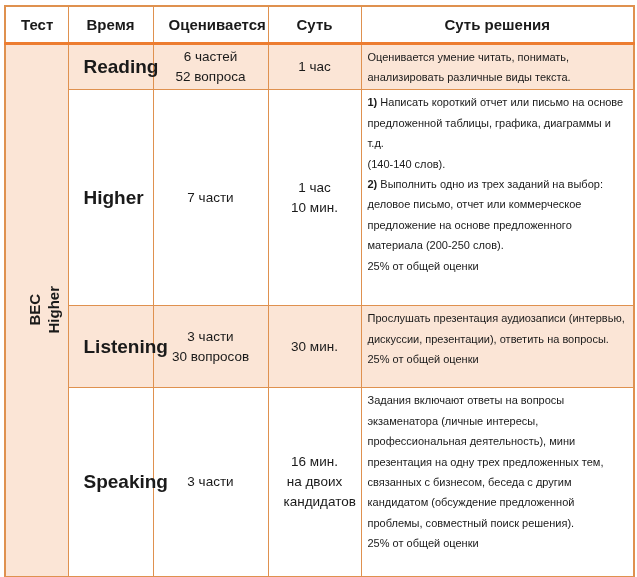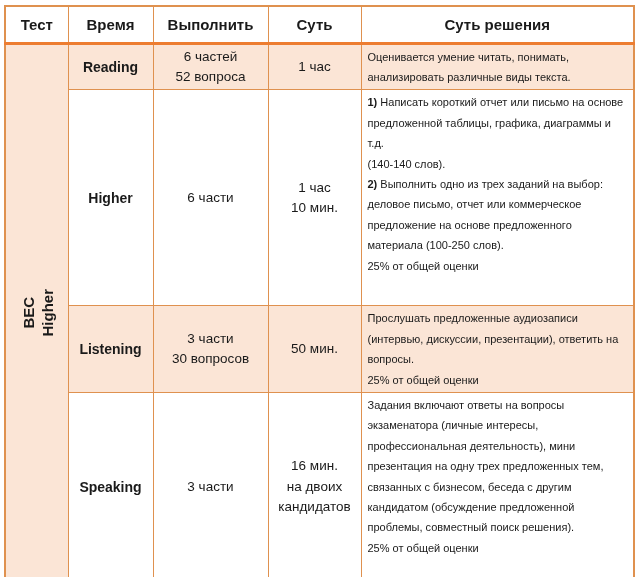--- a/index.html
+++ b/index.html
@@ -21,21 +21,21 @@
     width:629px;
     border:2px solid var(--grid);
   }
   col.c-test{width:63px;}
   col.c-section{width:85px;}
   col.c-content{width:115px;}
   col.c-time{width:93px;}
   col.c-gist{width:273px;}
   th,td{
     border:1px solid var(--grid);
-    padding:2px 9px;
+    padding:2px 15px;
     vertical-align:middle;
     text-align:center;
     box-sizing:border-box;
   }
   thead th{
     background:#ffffff;
     font-size:15px;
     font-weight:bold;
     height:37px;
     border-bottom:3px solid var(--accent);
@@ -48,21 +48,21 @@
   td.test-cell{text-align:center;vertical-align:middle;}
   .rotated{
     display:inline-block;
     transform:rotate(-90deg);
     white-space:pre-line;
     font-weight:bold;
     font-size:15px;
     line-height:1.25;
     text-align:center;
   }
-  td.section-cell{font-weight:bold;font-size:14px;}
+  td.section-cell{font-weight:bold;font-size:19px;}
   td.center-cell{font-size:13.5px;white-space:pre-line;line-height:1.5;}
   td.gist-cell{
     text-align:left;
     vertical-align:top;
     font-size:11px;
     line-height:20.4px;
     padding:2px 6px 2px 6px;
   }
   td.gist-cell p{margin:0;white-space:pre-line;}
   td.gist-cell .marker{font-weight:bold;}
@@ -75,58 +75,58 @@
     <col class="c-test">
       <col class="c-section">
       <col class="c-content">
       <col class="c-time">
       <col class="c-gist">
   </colgroup>
   <thead>
     <tr>
       <th>Тест</th>
       <th>Время</th>
-      <th>Выполнить</th>
+      <th>Оценивается</th>
       <th>Суть</th>
       <th>Суть решения</th>
     </tr>
   </thead>
   <tbody>
     <tr class="r-reading">
       <td class="test-cell shaded" rowspan="4">
         <div class="rotated">BEC
 Higher</div>
       </td>
       <td class="section-cell shaded">Reading</td>
       <td class="center-cell shaded">6 частей
 52 вопроса</td>
       <td class="center-cell shaded">1 час</td>
       <td class="gist-cell shaded">
         <p>Оценивается умение читать, понимать, анализировать  различные виды текста.</p>
       </td>
     </tr>
     <tr class="r-writing">
       <td class="section-cell">Higher</td>
-      <td class="center-cell">6 части</td>
+      <td class="center-cell">7 части</td>
       <td class="center-cell">1 час
 10 мин.</td>
       <td class="gist-cell">
         <p><span class="marker">1)</span> <span>Написать короткий отчет или письмо на основе предложенной таблицы, графика, диаграммы и т.д.
 (140-140 слов).</span></p>
-        <p><span class="marker">2)</span> <span>Выполнить одно из трех заданий на выбор: деловое письмо, отчет или коммерческое предложение на основе предложенного материала (100-250 слов).</span></p>
+        <p><span class="marker">2)</span> <span>Выполнить одно из трех заданий на выбор: деловое письмо, отчет или коммерческое предложение на основе предложенного материала (200-250 слов).</span></p>
         <p>25% от общей оценки</p>
       </td>
     </tr>
     <tr class="r-listening">
       <td class="section-cell shaded">Listening</td>
       <td class="center-cell shaded">3 части
 30 вопросов</td>
-      <td class="center-cell shaded">50 мин.</td>
+      <td class="center-cell shaded">30 мин.</td>
       <td class="gist-cell shaded">
-        <p>Прослушать предложенные аудиозаписи (интервью, дискуссии, презентации), ответить на вопросы.</p>
+        <p>Прослушать презентация аудиозаписи (интервью, дискуссии, презентации), ответить на вопросы.</p>
         <p>25% от общей оценки</p>
       </td>
     </tr>
     <tr class="r-speaking">
       <td class="section-cell">Speaking</td>
       <td class="center-cell">3 части</td>
       <td class="center-cell">16 мин.
 на двоих
 кандидатов</td>
       <td class="gist-cell">

